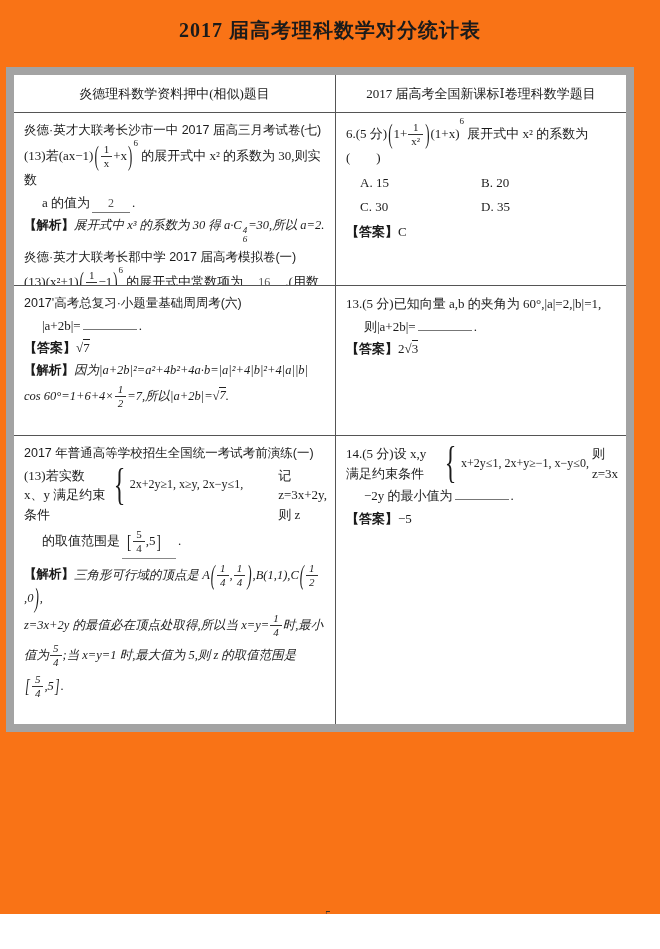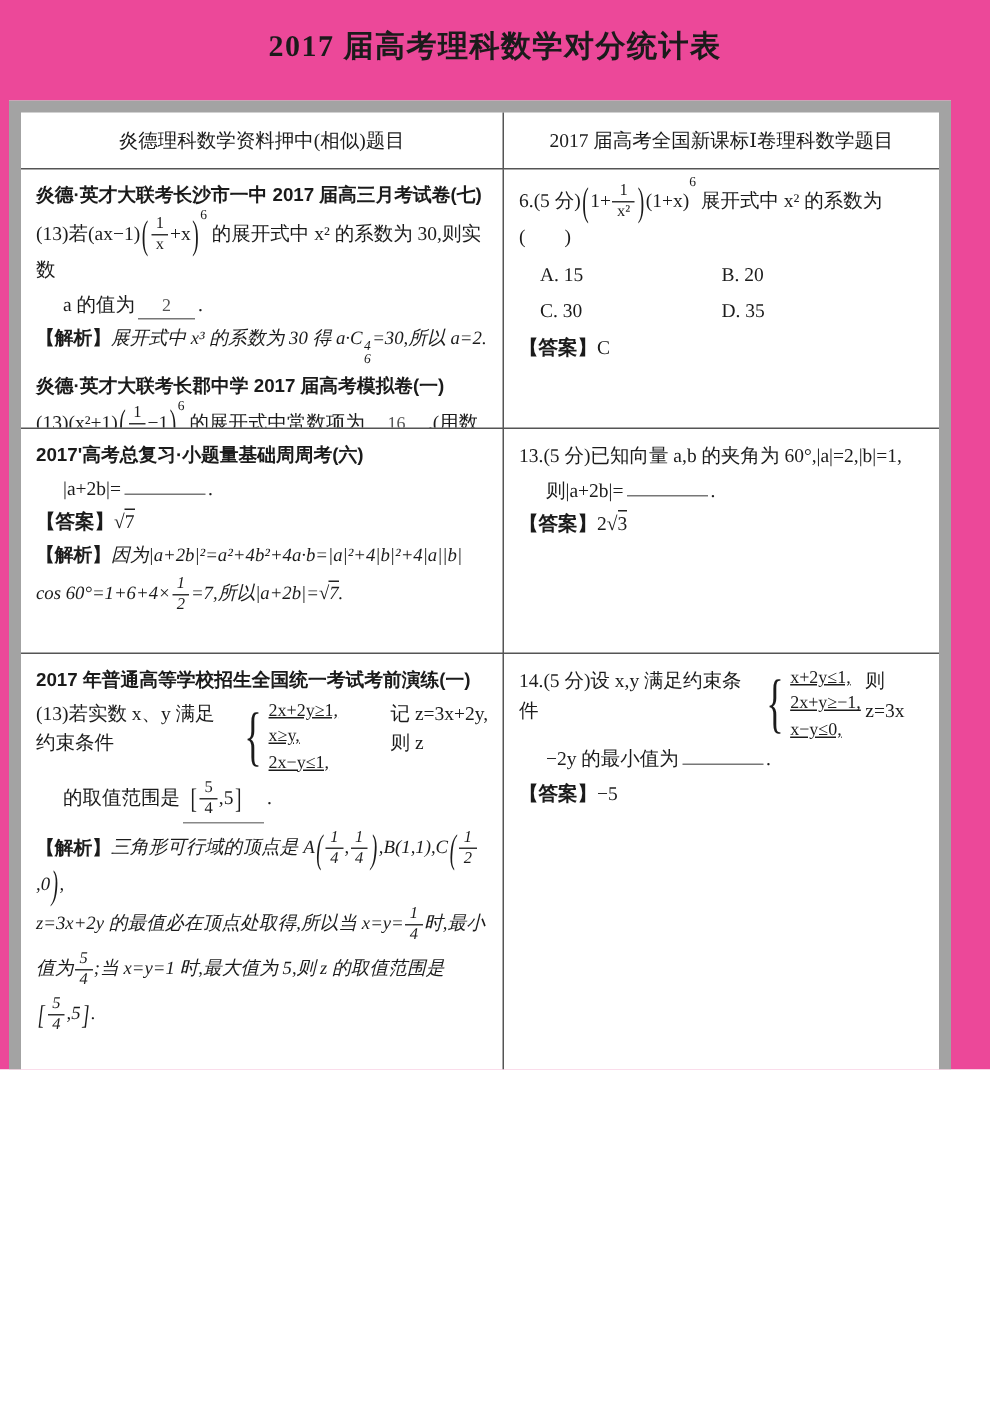--- a/index.html
+++ b/index.html
@@ -1,47 +1,47 @@
 <!DOCTYPE html>
 <html><head>
 <meta charset="utf-8">
 <style>
   html,body{margin:0;padding:0;background:#fff;}
-  .page{position:relative;width:660px;height:713px;background:#ec4899;overflow:hidden;
+  .page{position:relative;width:660px;height:914px;background:#f97316;overflow:hidden;
         font-family:"Liberation Serif","DejaVu Serif",serif;color:#1b1b1b;}
   .title{position:absolute;top:17px;left:0;width:100%;text-align:center;
          font-size:20px;font-weight:bold;letter-spacing:1px;}
   .tbl{position:absolute;left:6px;top:67px;width:612px;height:649px;display:grid;
        grid-template-columns:322px 1fr;grid-template-rows:38px 173px 150px 1fr;
        border:8px solid #a3a3a3;box-sizing:content-box;background:#fff;}
   .cell{border-right:1px solid #555;border-bottom:1px solid #555;overflow:hidden;box-sizing:border-box;}
   .c2{border-right:none;}
   .rlast{border-bottom:none;}
   .hdr{display:flex;align-items:center;justify-content:center;font-size:13px;}
   .bodycell{padding:5px 8px 0 10px;font-size:13px;line-height:1.5;}
   .bodycell p{margin:3px 0;}
-  .src{font-family:"Liberation Sans","DejaVu Sans",sans-serif;font-weight:bold;font-size:12.5px;}
+  .src{font-family:"Liberation Sans","DejaVu Sans",sans-serif;font-weight:normal;font-size:12.5px;}
   .lbl{font-family:"Liberation Sans","DejaVu Sans",sans-serif;font-weight:bold;font-style:normal;margin-top:12px;}
   .ind{padding-left:18px;}
   .frac{display:inline-block;text-align:center;vertical-align:middle;font-size:11px;line-height:1.2;margin:0 1px;}
   .fn{display:block;border-bottom:1px solid #333;padding:0 3px;}
   .fd{display:block;padding:0 3px;}
   .tp{display:inline-block;transform:scaleY(2.05);vertical-align:middle;font-size:13px;margin:0 1px;}
   .tb{display:inline-block;transform:scaleY(1.45);vertical-align:middle;margin:0 1px;}
   .pexp{font-size:9px;position:relative;top:-8px;}
   .blank{display:inline-block;min-width:38px;border-bottom:1px solid #777;text-align:center;
          color:#555;font-size:12px;margin:0 2px;}
   .blank.empty{min-width:54px;}
   .supsub{display:inline-flex;flex-direction:column;align-items:flex-start;font-size:9px;
           line-height:1.05;vertical-align:-4px;margin:0 1px;}
   .sqrt{white-space:nowrap;}
   .radicand{border-top:1px solid #222;}
   .cases{display:inline-flex;align-items:center;vertical-align:middle;margin:0 3px;}
   .cbrace{font-size:44px;font-weight:300;transform:scaleX(0.55);line-height:0.85;}
-  .crows{display:flex;flex-direction:column;gap:3px;font-size:12px;line-height:1.2;text-decoration:underline;}
+  .crows{display:flex;gap:3px;font-size:12px;line-height:1.2;}
   .flexline{display:flex;align-items:flex-start;}
   .gap{margin-left:32px;}
   .jx{font-style:italic;font-size:12.5px;}
   .opts{display:flex;margin:5px 0;}
   .opt1{width:135px;padding-left:14px;box-sizing:border-box;}
   .ansline{margin-top:6px;}
   .ansbox{display:inline-block;border-bottom:1px solid #888;padding:1px 14px 2px 4px;margin:0 2px;}
   .pagenum{position:absolute;left:0;width:100%;top:908px;text-align:center;font-size:12px;
            color:#333;letter-spacing:4px;}
 </style>

